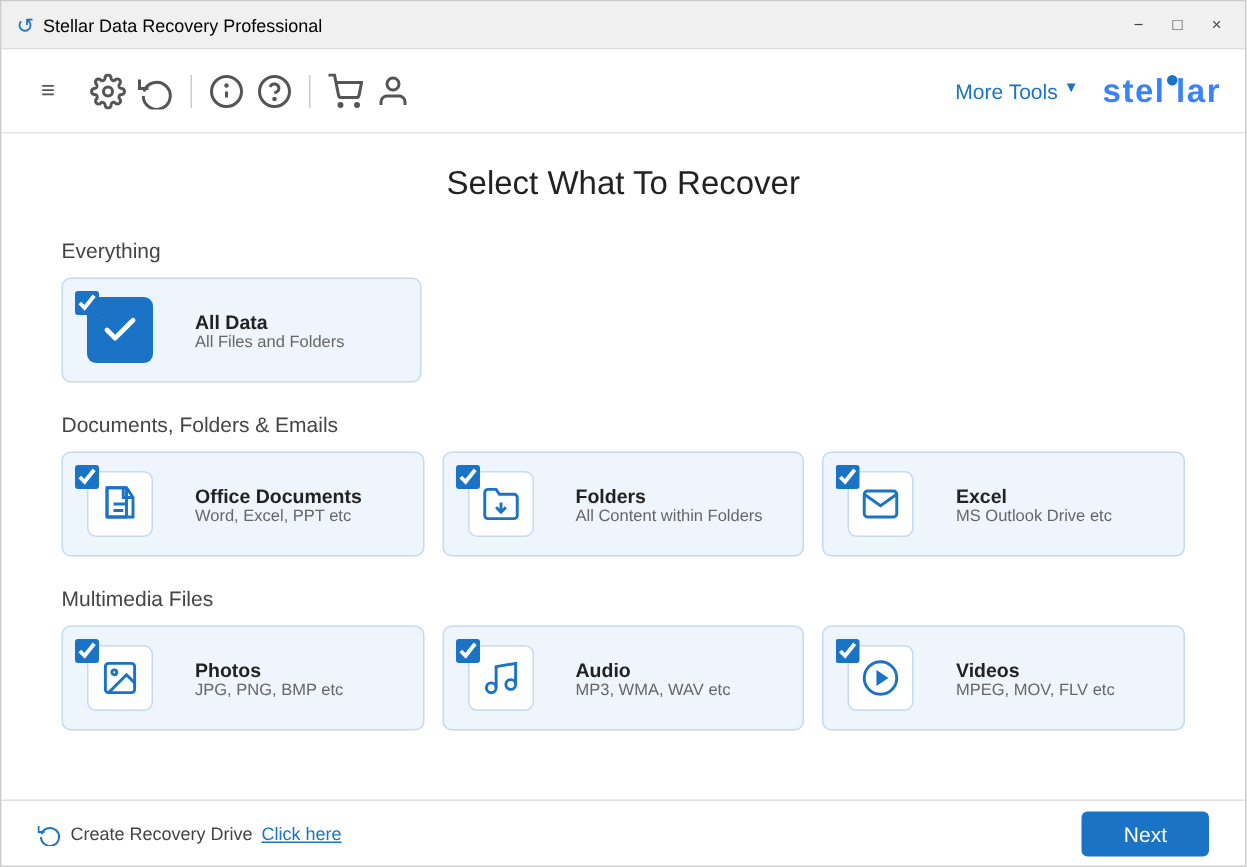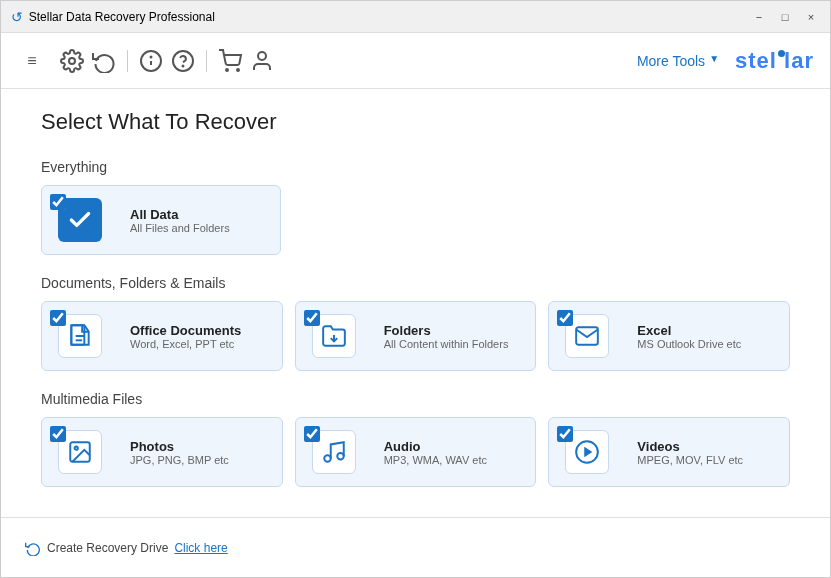--- a/index.html
+++ b/index.html
@@ -117,20 +117,21 @@
 
     
     .main-content {
       flex: 1;
       padding: 20px 40px;
       overflow-y: auto;
       background: #fff;
     }
 
     .page-title {
+      text-align: center;
       font-size: 22px;
       font-weight: 400;
       color: #222;
       margin-bottom: 24px;
     }
 
     .section-label {
       font-size: 14px;
       color: #444;
       margin-bottom: 10px;
@@ -204,21 +205,21 @@
       display: flex;
       align-items: center;
       justify-content: center;
       color: #fff;
       font-size: 24px;
       flex-shrink: 0;
     }
 
     
     .footer {
-      height: 60px;
+      height: 44px;
       border-top: 1px solid #e0e0e0;
       display: flex;
       align-items: center;
       justify-content: space-between;
       padding: 0 24px;
       background: #fff;
       flex-shrink: 0;
     }
     .footer-left {
       display: flex;
@@ -452,13 +453,14 @@
 
 <div class="footer">
   <div class="footer-left">
     <svg width="16" height="16" viewBox="0 0 24 24" fill="none" stroke="#1a73c5" stroke-width="2">
       <polyline points="1 4 1 10 7 10"></polyline>
       <path d="M3.51 15a9 9 0 1 0 .49-3"></path>
     </svg>
     <span>Create Recovery Drive</span>
     <a href="#" class="footer-link">Click here</a>
   </div>
+  <button class="next-btn">Next</button>
 </div>
 
 </body></html>

